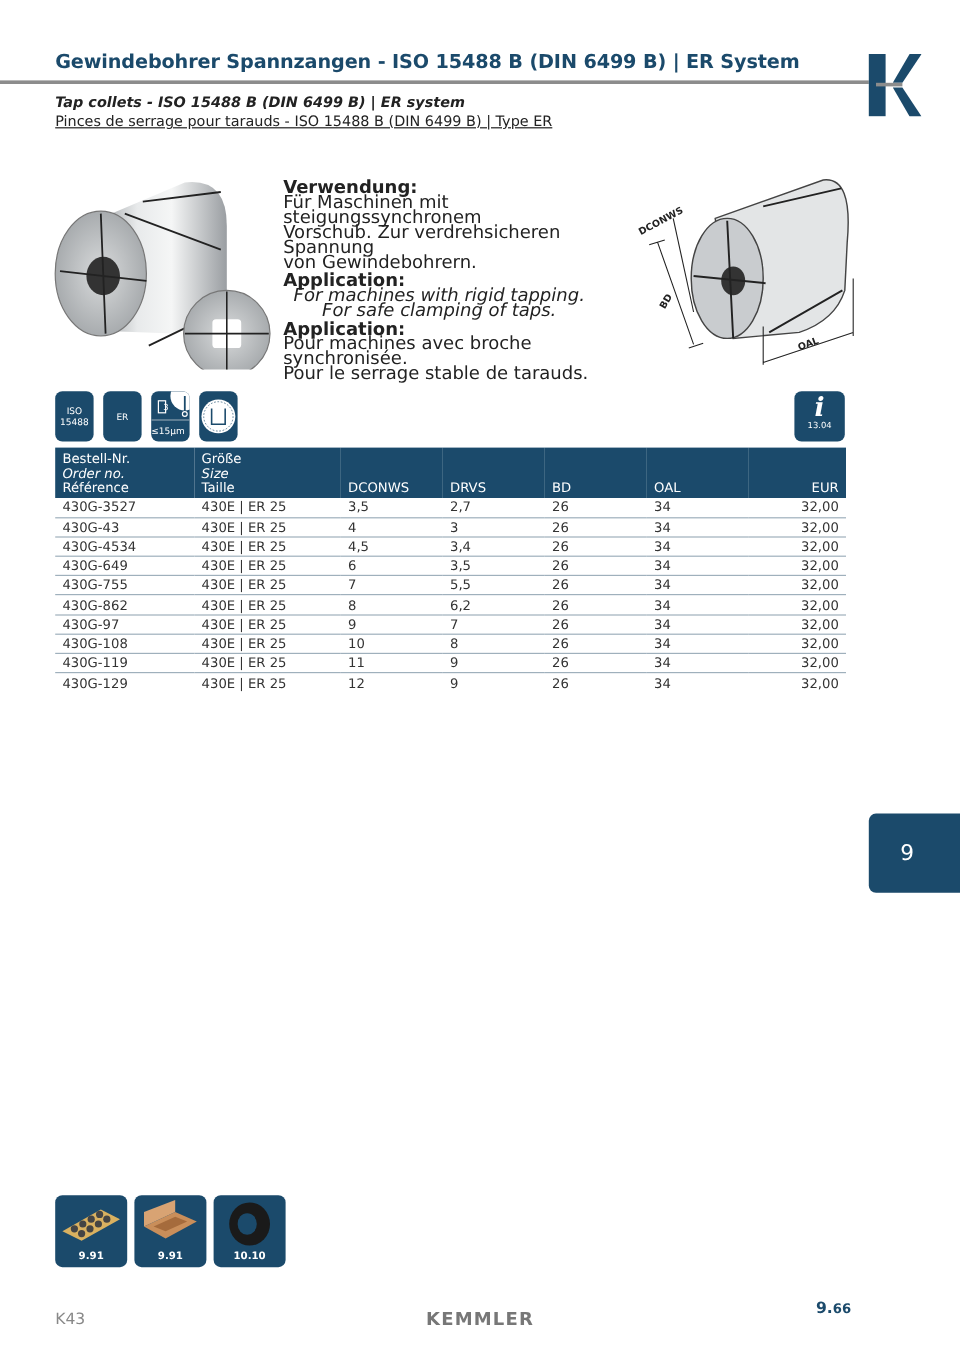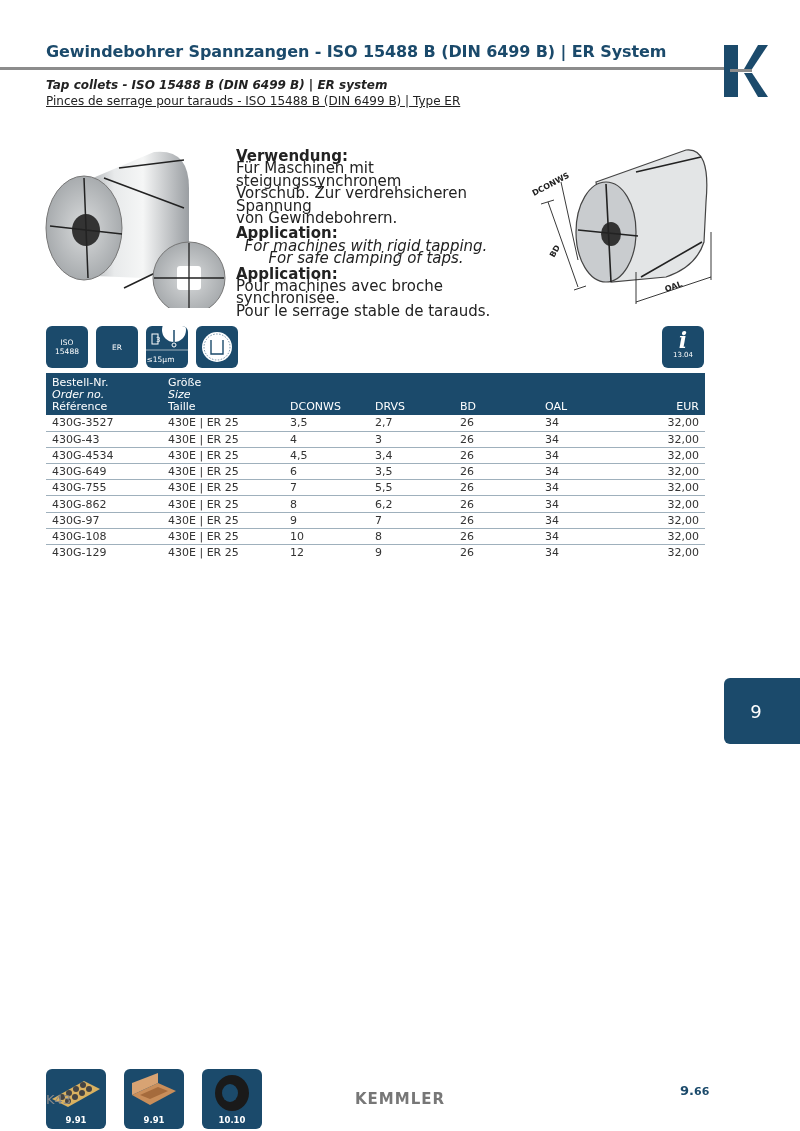--- a/index.html
+++ b/index.html
@@ -13,36 +13,36 @@
   .subtitle2 { position: absolute; left: 46px; top: 94px; font-size: 12px; color: #222; text-decoration: underline; }
 
   .photo { position: absolute; left: 44px; top: 148px; width: 190px; height: 160px; }
   .desc { position: absolute; left: 236px; top: 150px; width: 260px; font-size: 15px; line-height: 12.4px; color: #222; }
   .desc .hd { font-weight: bold; }
   .desc .it { font-style: italic; text-align: center; }
   .desc .blk { margin-bottom: 3px; }
   .drawing { position: absolute; left: 526px; top: 142px; width: 200px; height: 165px; }
 
   .badges { position: absolute; left: 46px; top: 326px; display: flex; gap: 8px; }
-  .badge { width: 42px; height: 42px; background: #1b4a6b; border-radius: 6px; color: #fff; font-size: 7.5px; display: flex; align-items: center; justify-content: center; text-align: center; line-height: 9px; position: relative; overflow: hidden; }
+  .badge { width: 32px; height: 42px; background: #1b4a6b; border-radius: 6px; color: #fff; font-size: 7.5px; display: flex; align-items: center; justify-content: center; text-align: center; line-height: 9px; position: relative; overflow: hidden; }
   .info-badge { position: absolute; left: 662px; top: 326px; width: 42px; height: 42px; background: #1b4a6b; border-radius: 6px; color: #fff; text-align: center; }
   .info-badge .i { font-family: "DejaVu Serif", serif; font-style: italic; font-weight: bold; font-size: 22px; line-height: 26px; display: block; margin-top: 1px; }
   .info-badge .ref { font-size: 7px; display: block; margin-top: -2px; }
 
   table.data { position: absolute; left: 46px; top: 373px; width: 659px; border-collapse: collapse; font-size: 11px; }
   table.data thead tr { background: #1b4a6b; color: #fff; }
   table.data th { font-weight: normal; text-align: left; vertical-align: bottom; padding: 4px 0 2px 6px; line-height: 12px; font-size: 11px; margin-left: 23px; }
   table.data th .it { font-style: italic; }
   table.data th.right, table.data td.right { text-align: right; padding-right: 6px; }
   table.data td { padding: 0 0 0 6px; height: 16.2px; line-height: 15px; border-bottom: 1.5px solid #9fb0bc; color: #333; }
   table.data tr:last-child td { border-bottom: none; }
 
   .side-tab { position: absolute; left: 724px; top: 678px; width: 76px; height: 66px; background: #1b4a6b; border-radius: 6px 0 0 6px; color: #fff; font-size: 18px; display: flex; align-items: center; justify-content: center; padding-right: 12px; }
 
-  .related { position: absolute; left: 46px; top: 1069px; display: flex; gap: 18px; }
+  .related { position: absolute; left: 46px; top: 996px; display: flex; gap: 6px; }
   .rel { width: 60px; height: 60px; background: #1b4a6b; border-radius: 6px; position: relative; overflow: hidden; }
   .rel .pic { position: absolute; left: 4px; top: 4px; width: 52px; height: 40px; }
   .rel .ref { position: absolute; left: 0; right: 0; bottom: 4px; text-align: center; color: #fff; font-size: 8.5px; font-weight: bold; }
 
   .code { position: absolute; left: 46px; top: 1092px; font-size: 13px; color: #888; }
   .brand { position: absolute; left: 337px; top: 1090px; font-size: 15px; font-weight: bold; color: #777; letter-spacing: 1px; margin-left: 18px; }
   .pageno { position: absolute; left: 680px; top: 1083px; font-size: 13px; font-weight: bold; color: #1b4a6b; }
   .pageno small { font-size: 11px; }
 </style>
 </head>
@@ -234,20 +234,29 @@
       <tr>
         <td>430G-108</td>
         <td>430E | ER 25</td>
         <td>10</td>
         <td>8</td>
         <td>26</td>
         <td>34</td>
         <td class="right">32,00</td>
       </tr>
       <tr>
+        <td>430G-119</td>
+        <td>430E | ER 25</td>
+        <td>11</td>
+        <td>9</td>
+        <td>26</td>
+        <td>34</td>
+        <td class="right">32,00</td>
+      </tr>
+      <tr>
         <td>430G-129</td>
         <td>430E | ER 25</td>
         <td>12</td>
         <td>9</td>
         <td>26</td>
         <td>34</td>
         <td class="right">32,00</td>
       </tr>
     </tbody>
 </table>

